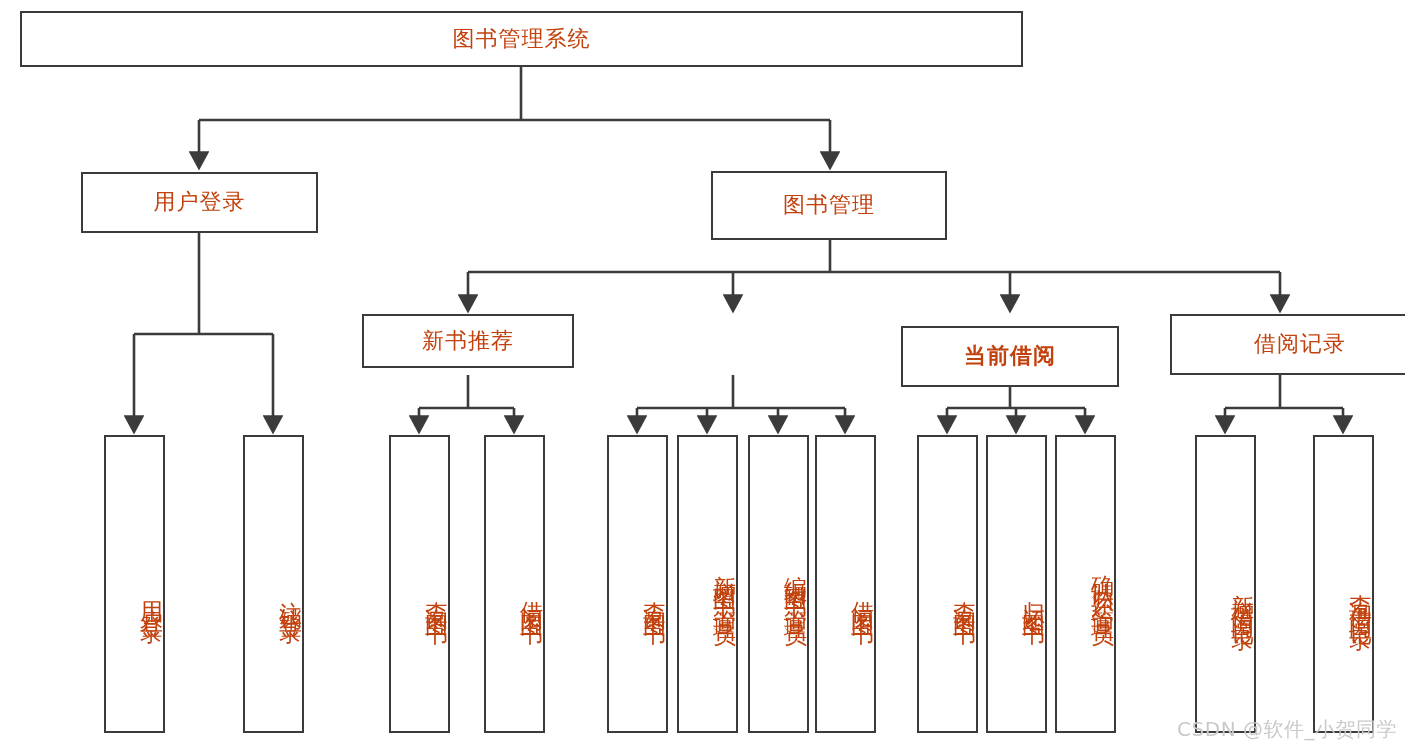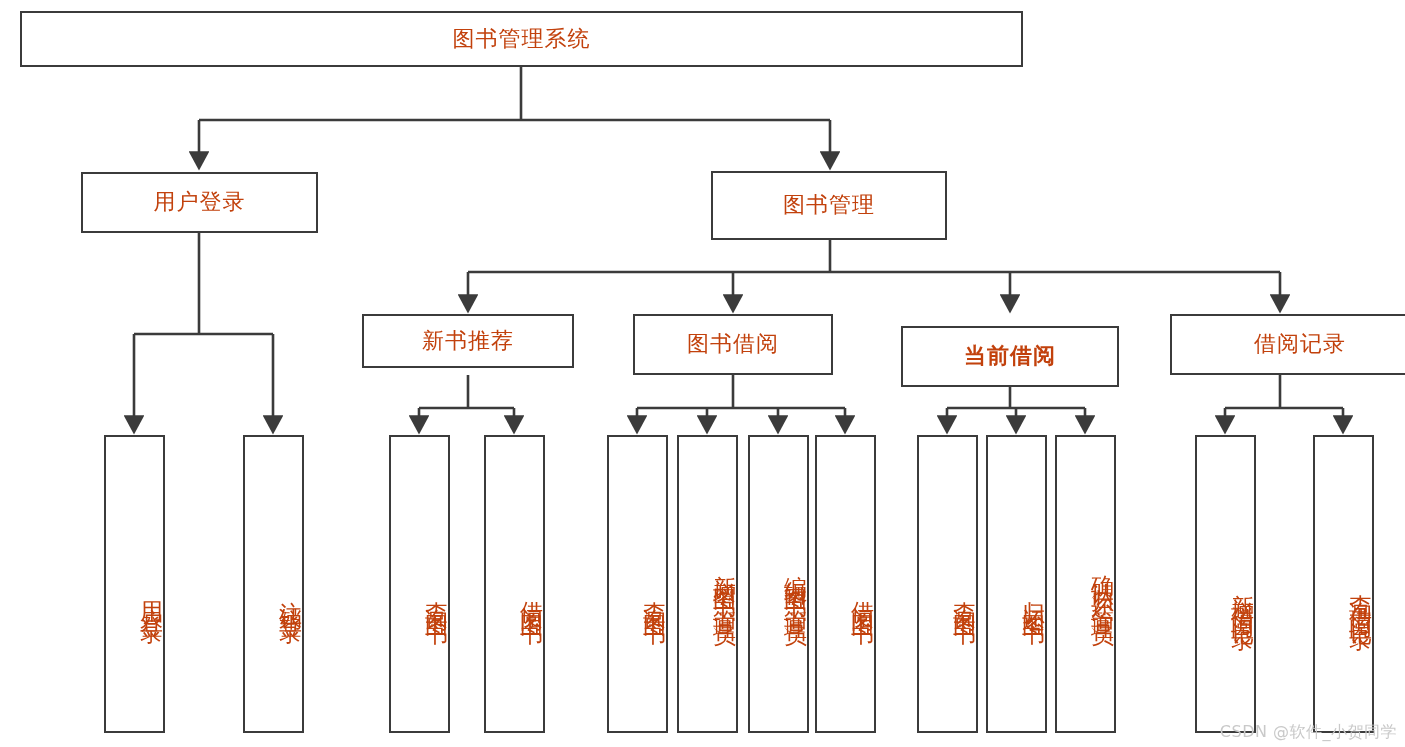--- a/index.html
+++ b/index.html
@@ -50,21 +50,21 @@
   }
   .node.vert .vtext {
     writing-mode: vertical-rl;
     text-orientation: upright;
     white-space: nowrap;
   }
   .watermark {
     position: absolute;
     right: 8px;
     bottom: 4px;
-    font-size: 16px;
+    font-size: 20px;
     color: #c9c9c9;
     letter-spacing: 0.5px;
     white-space: nowrap;
   }
 </style>
 </head>
 <body>
 
 <div id="canvas">
 
@@ -125,23 +125,20 @@
   <div class="node horiz" style="left:81px; top:172px; width:237px; height:61px;">
     <span>用户登录</span>
   </div>
   <div class="node horiz" style="left:711px; top:171px; width:236px; height:69px;text-align:center;">
     <span>图书管理</span>
   </div>
 
   <div class="node horiz" style="left:362px; top:314px; width:212px; height:54px;">
     <span>新书推荐</span>
   </div>
-  <div class="node horiz" style="left:633px; top:314px; width:200px; height:61px;">
-    <span>图书借阅</span>
-  </div>
   <div class="node horiz" style="left:901px; top:326px; width:218px; height:61px;font-weight:bold;">
     <span>当前借阅</span>
   </div>
   <div class="node horiz" style="left:1170px; top:314px; width:260px; height:61px;">
     <span>借阅记录</span>
   </div>
 
   <div class="node vert" style="left:104px; top:435px; width:61px; height:298px;">
     <span class="vtext">用户登录</span>
   </div>

